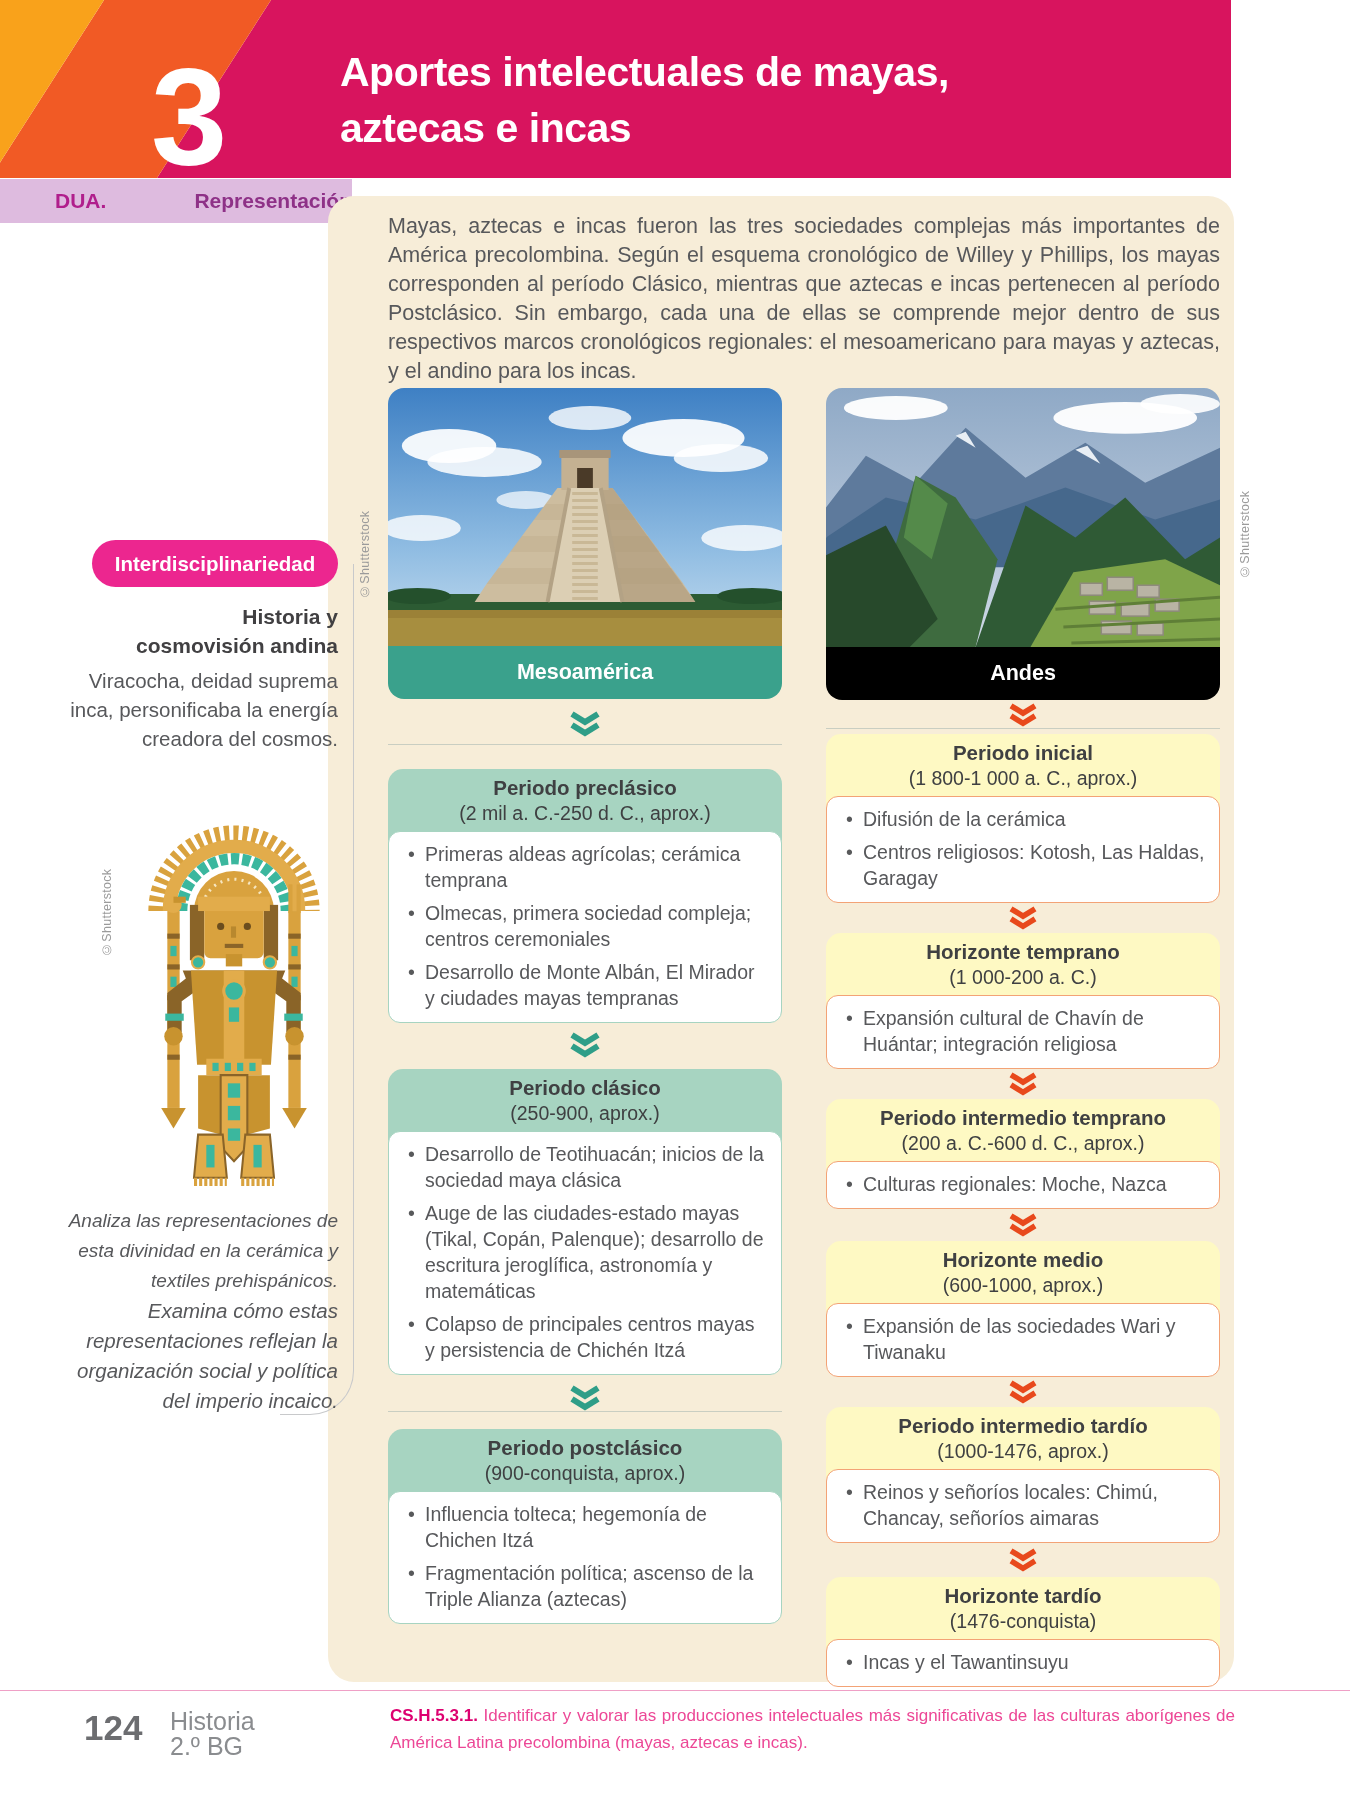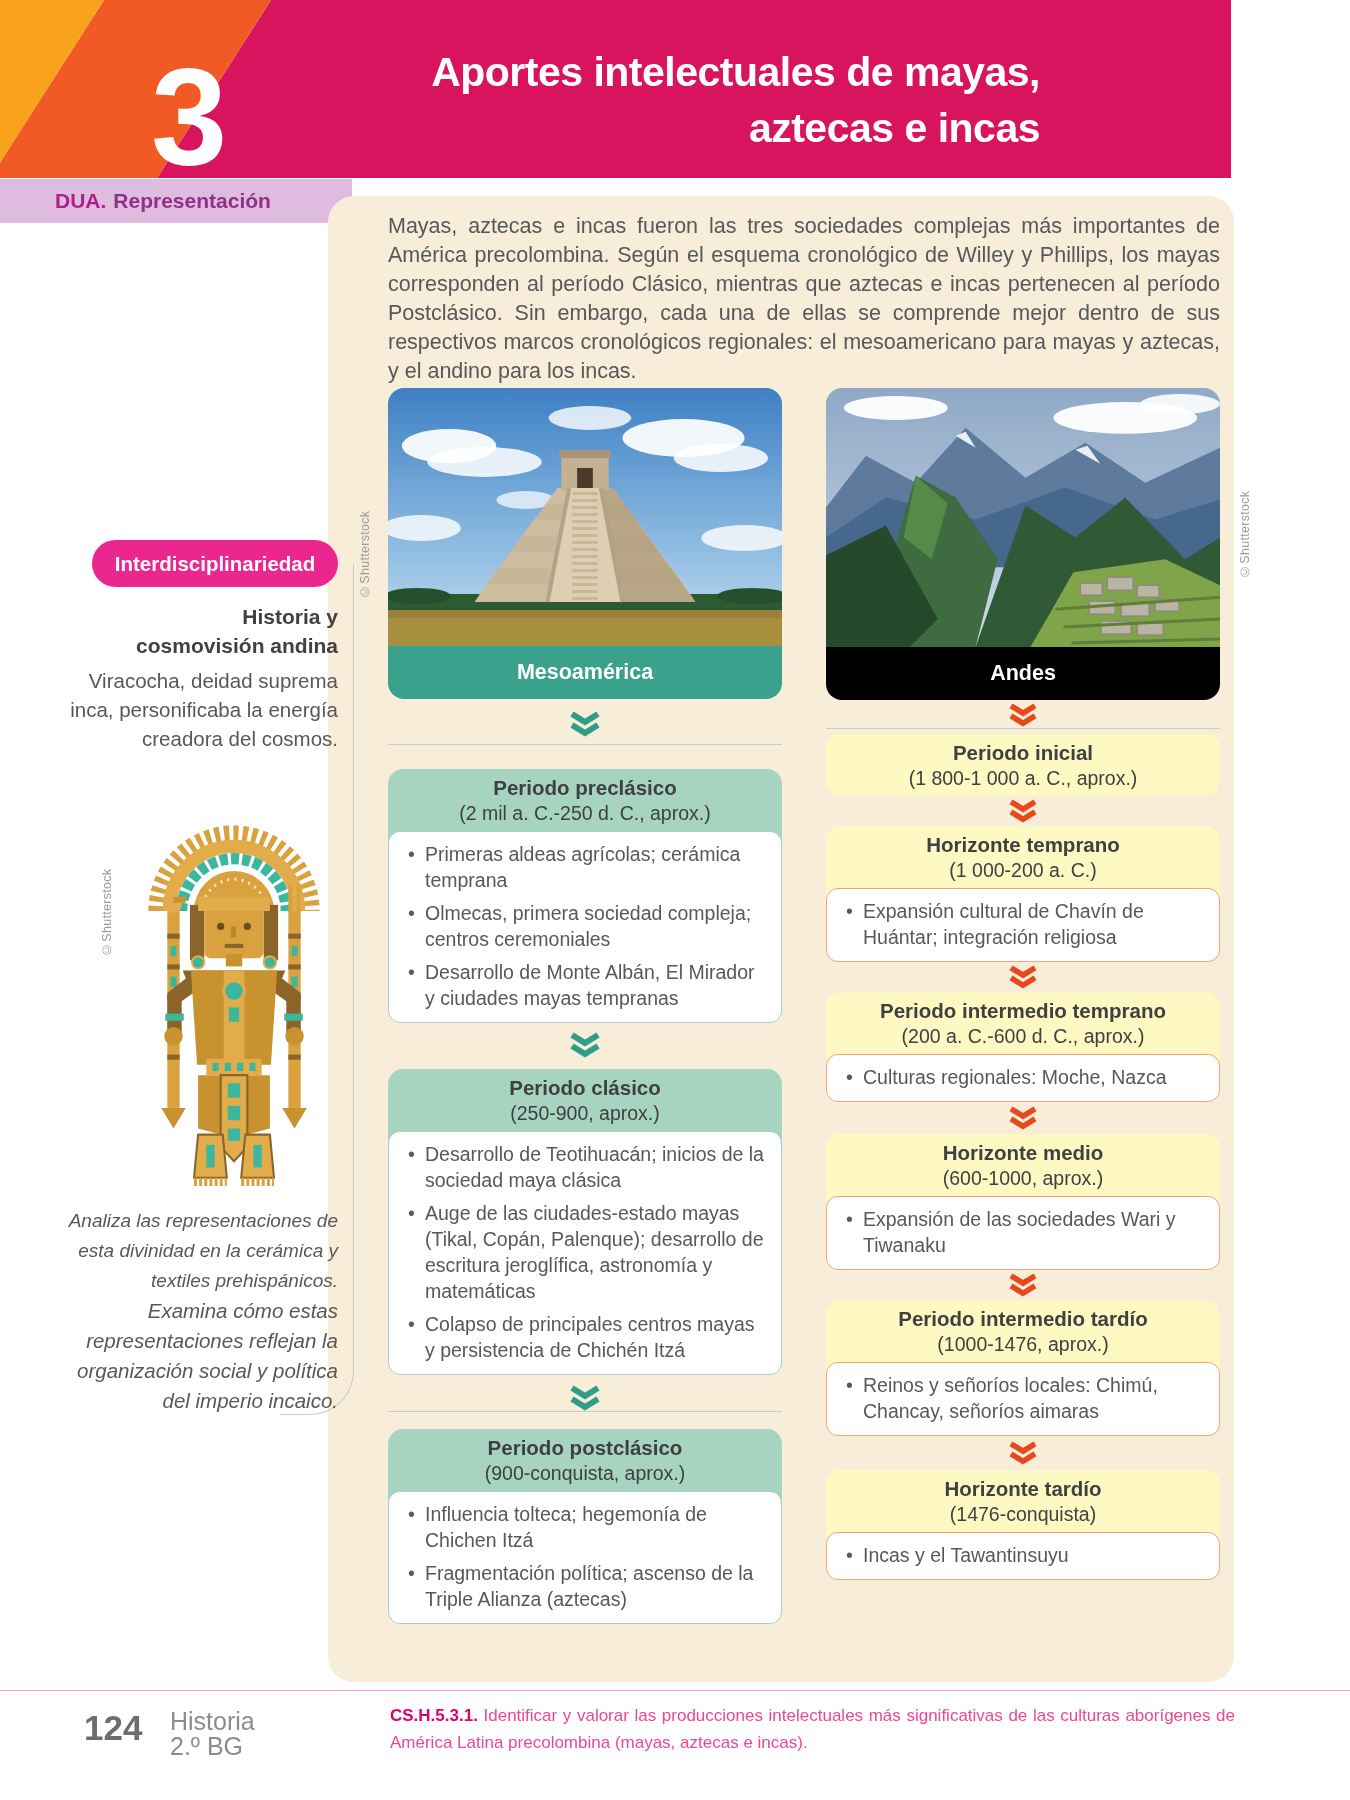--- a/index.html
+++ b/index.html
@@ -9,23 +9,23 @@
   
   .hdr-pink{position:absolute;left:0;top:0;width:1231px;height:178px;background:#D8145E;
     clip-path:polygon(271px 0,100% 0,100% 100%,157px 100%);}
   .hdr-orange{position:absolute;left:0;top:0;width:420px;height:178px;background:#F15A25;
     clip-path:polygon(104px 0,271px 0,157px 100%,-10px 100%);}
   .hdr-amber{position:absolute;left:0;top:0;width:220px;height:178px;background:#F9A21B;
     clip-path:polygon(0 0,104px 0,-10px 100%,0 100%);}
   .unit-number{position:absolute;left:134px;top:48px;width:110px;color:#fff;
     font-size:137px;line-height:1;font-weight:700;text-align:center;}
   .page-title{position:absolute;left:340px;top:44px;width:700px;color:#fff;
-    font-size:41px;line-height:56px;font-weight:700;letter-spacing:-.5px;text-align:right;}
+    font-size:41px;line-height:56px;font-weight:700;letter-spacing:-.5px;}
   .dua-badge{position:absolute;left:0;top:179px;width:352px;height:44px;background:#DEBBDF;
-    display:flex;align-items:center;justify-content:flex-start;padding-left:55px;box-sizing:border-box;
+    display:flex;align-items:center;justify-content:space-between;padding-left:55px;box-sizing:border-box;
     font-size:21px;}
   .dua-code{color:#B01E8C;font-weight:700;margin-right:7px;}
   .dua-text{color:#8E3187;font-weight:600;}
 
   
   .panel{position:absolute;left:328px;top:196px;width:906px;height:1486px;background:#F7EDD8;border-radius:26px;}
   .intro{position:absolute;left:388px;top:212px;width:832px;font-size:21.5px;line-height:29px;
     color:#57585B;text-align:justify;}
 
   
@@ -350,20 +350,26 @@
         <path d="M5 3 L18 11 L31 3" fill="none" stroke="#E8491C" stroke-width="6"></path>
         <path d="M5 14 L18 22 L31 14" fill="none" stroke="#E8491C" stroke-width="6"></path>
       </svg>
     </div>
 
     <div class="tbox tbox-andes">
       <div class="head">
         <div class="t">Periodo inicial</div>
         <div class="d">(1 800-1 000 a. C., aprox.)</div>
       </div>
+      <div class="bodybox">
+        <ul>
+          <li>Difusión de la cerámica</li>
+          <li>Centros religiosos: Kotosh, Las Haldas, Garagay</li>
+        </ul>
+      </div>
     </div>
 
     <div class="conn ca">
       <svg width="34" height="24" viewBox="0 0 36 26">
         <path d="M5 3 L18 11 L31 3" fill="none" stroke="#E8491C" stroke-width="6"></path>
         <path d="M5 14 L18 22 L31 14" fill="none" stroke="#E8491C" stroke-width="6"></path>
       </svg>
     </div>
 
     <div class="tbox tbox-andes">

